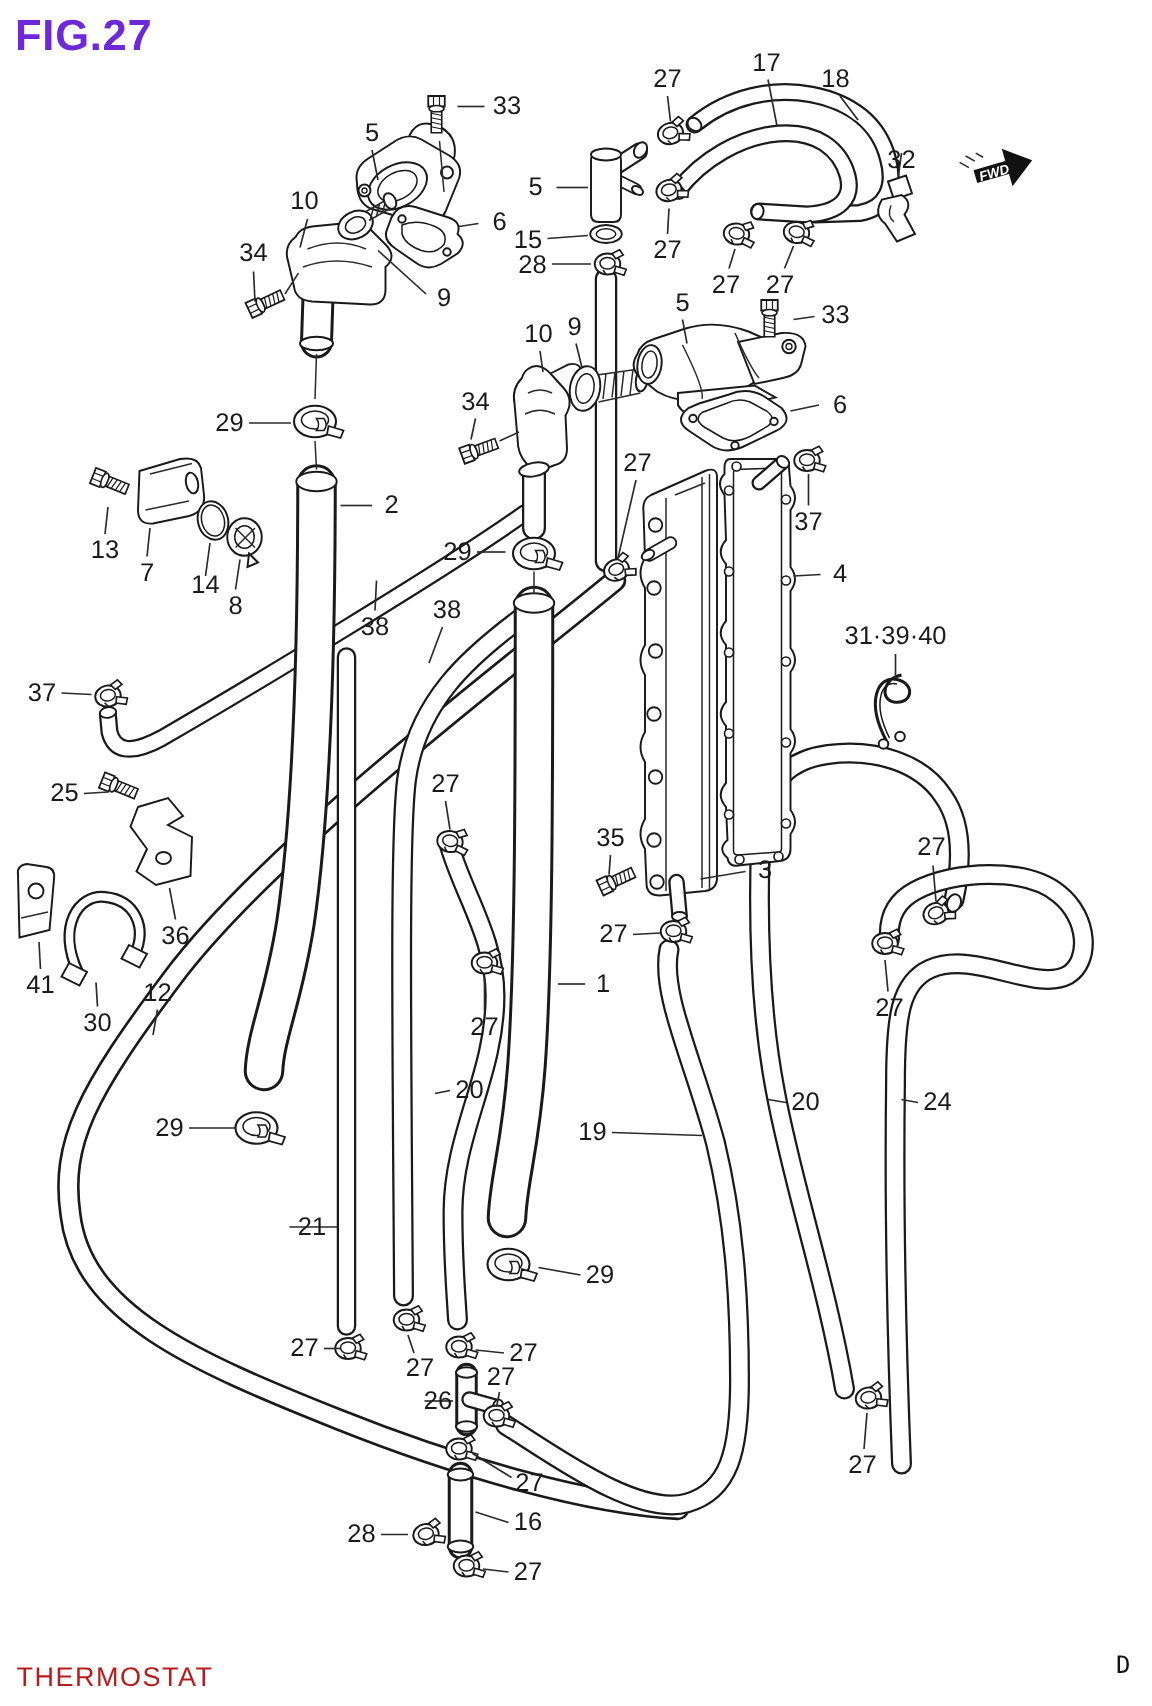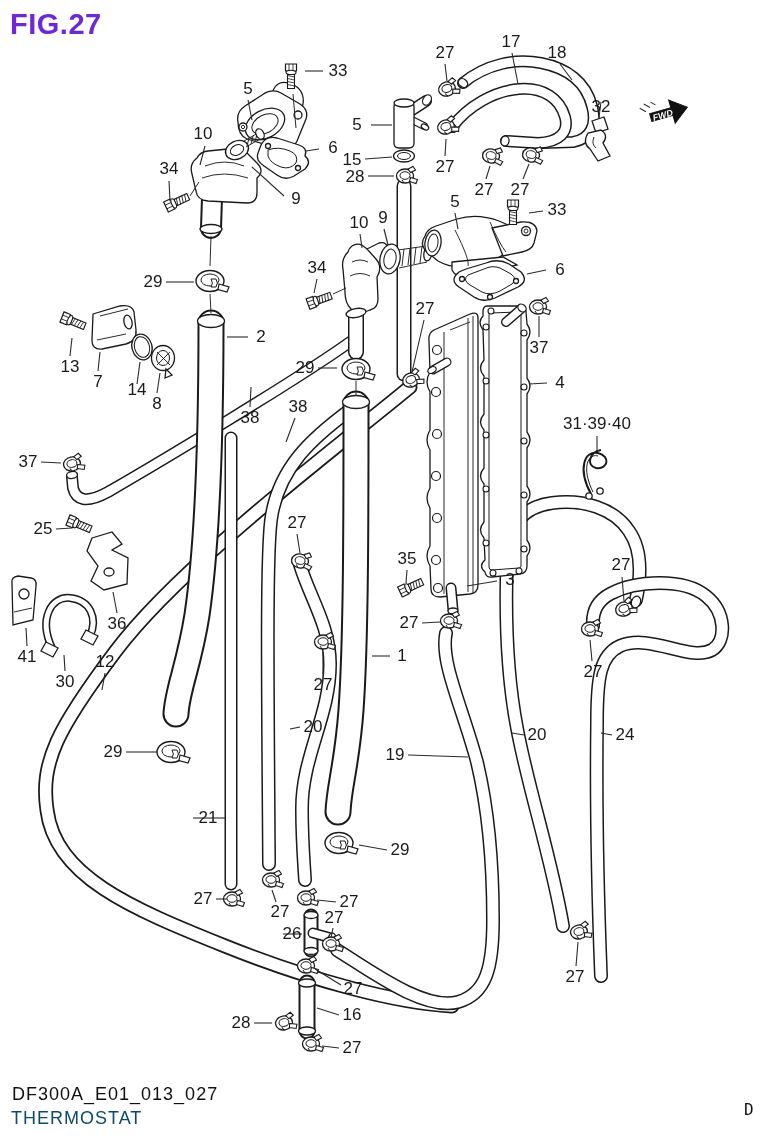--- a/index.html
+++ b/index.html
@@ -5,21 +5,21 @@
   html,body{margin:0;padding:0;background:#fff;}
   #page{position:relative;width:768px;height:1137px;background:#fff;overflow:hidden;
         font-family:"Liberation Sans",sans-serif;}
   #fig-title{position:absolute;left:10px;top:8px;font-size:29px;font-weight:bold;
         color:#6d28d9;letter-spacing:0.5px;}
   #drawing{position:absolute;left:0;top:0;}
   .callout{position:absolute;transform:translate(-50%,-50%);
         font:17px "Liberation Sans",sans-serif;color:#1a1a1a;white-space:nowrap;z-index:5;}
   #footer-code{position:absolute;left:12px;top:1084px;font-size:18px;color:#111;
         letter-spacing:1px;}
-  #footer-name{position:absolute;left:11px;top:1108px;font-size:18px;color:#0c4a6e;
+  #footer-name{position:absolute;left:11px;top:1108px;font-size:18px;color:#b91c1c;
         letter-spacing:1px;}
   #page-letter{position:absolute;left:744px;top:1100px;font-size:16px;color:#111;
         font-family:"DejaVu Sans Mono",monospace;}
   .tO{fill:none;stroke:#1a1a1a;stroke-linecap:round;stroke-linejoin:round}
   .tI{fill:none;stroke:#fff;stroke-linecap:round;stroke-linejoin:round}
   .pt{fill:#fff;stroke:#1a1a1a;stroke-width:1.3}
   .thin{stroke:#2a2a2a;stroke-width:1;fill:none}
 </style>
 </head>
 <body>
@@ -487,16 +487,15 @@
       <div class="callout" style="left: 349px; top: 902px;">27</div>
       <div class="callout" style="left: 270px; top: 934px; margin-left: 22px;">26</div>
       <div class="callout" style="left: 334px; top: 918px;">27</div>
       <div class="callout" style="left: 353px; top: 989px;">27</div>
       <div class="callout" style="left: 352px; top: 1015px;">16</div>
       <div class="callout" style="left: 241px; top: 1023px;">28</div>
       <div class="callout" style="left: 352px; top: 1048px;">27</div>
       <div class="callout" style="left: 203px; top: 899px;">27</div>
     </div>
 
-  <div id="footer-code">DF300A_E01_013_027</div>
   <div id="footer-name">THERMOSTAT</div>
   <div id="page-letter">D</div>
 </div>
 
 </body></html>

